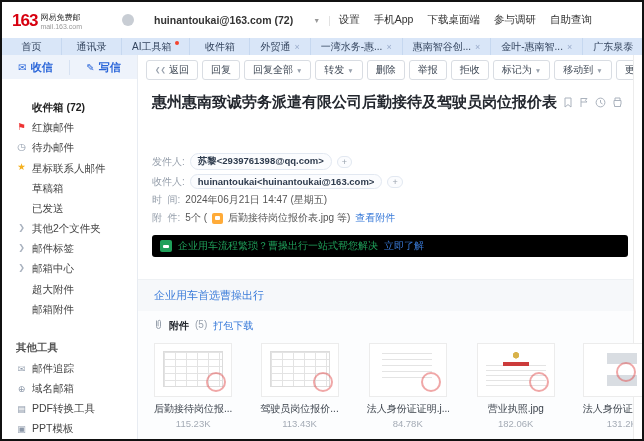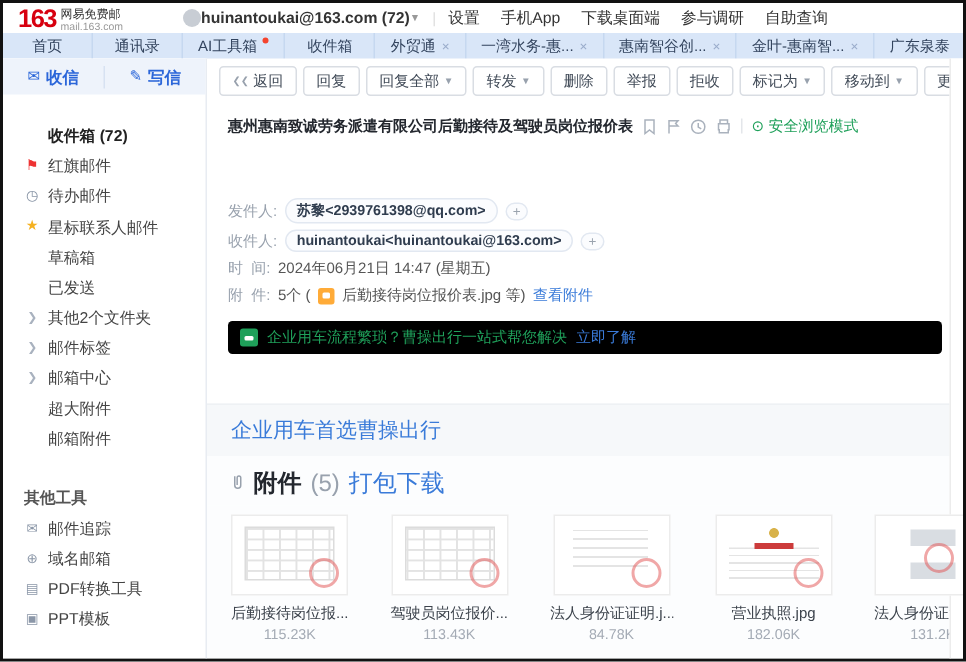--- a/index.html
+++ b/index.html
@@ -1,26 +1,26 @@
 <!DOCTYPE html>
 <html><head>
 <meta charset="utf-8">
 <style>
   * { margin:0; padding:0; box-sizing:border-box; }
   body { font-family:"Liberation Sans","DejaVu Sans",sans-serif; background:#222; }
   .screen { width:644px; height:441px; border:2px solid #111; background:#fff; overflow:hidden; display:flex; flex-direction:column; }
 
   
-  .top-header { height:20px; display:flex; align-items:center; padding:0 8px 0 10px; background:#fff; flex:0 0 auto; }
+  .top-header { height:36px; display:flex; align-items:center; padding:0 8px 0 10px; background:#fff; flex:0 0 auto; }
   .logo { display:flex; align-items:flex-end; gap:3px; margin-right:40px; }
   .logo-163 { color:#d7000f; font-size:17px; font-weight:bold; letter-spacing:-1px; line-height:1; }
   .logo-sub { display:flex; flex-direction:column; line-height:1; }
   .logo-cn { font-size:8px; color:#333; }
   .logo-domain { font-size:7px; color:#999; transform:translateY(1px); }
-  .account { display:flex; align-items:center; gap:0; font-size:10.5px; color:#333; font-weight:bold; }
+  .account { display:flex; align-items:center; gap:20px; font-size:10.5px; color:#333; font-weight:bold; }
   .avatar { width:12px; height:12px; border-radius:50%; background:#c8cdd4; display:inline-block; }
   .caret { font-size:7px; color:#999; font-weight:normal; }
   .hdr-sep { color:#ddd; margin:0 8px; font-size:10px; }
   .hdr-links { display:flex; gap:14px; font-size:10.5px; color:#333; }
   .hdr-link { cursor:pointer; white-space:nowrap; }
   .member-pill { position:relative; margin-left:12px; background:#fcead0; color:#e08a2e; border-radius:9px; font-size:9.5px; padding:2px 9px; white-space:nowrap; }
   .member-badge { position:absolute; top:-6px; right:-8px; background:#f4442e; color:#fff; font-size:7px; border-radius:6px 6px 6px 1px; padding:1px 4px; }
 
   
   .tab-bar { height:17px; background:#d9e6f8; display:flex; align-items:stretch; flex:0 0 auto; overflow:hidden; }
@@ -50,21 +50,21 @@
   .t-ic { width:11px; font-size:9px; color:#8b97a8; text-align:center; }
 
   
   .mail-pane { flex:1; display:flex; flex-direction:column; min-width:0; position:relative; }
   .scroll-gutter { position:absolute; top:0; right:0; width:9px; bottom:0; border-left:1px solid #ececec; background:#fff; }
   .toolbar { display:flex; gap:4px; padding:5px 8px; flex:0 0 auto; }
   .tb-btn { border:1px solid #d9dde3; background:#fff; border-radius:3px; font-size:10px; color:#404a57; padding:2px 8px; display:flex; align-items:center; gap:3px; cursor:pointer; white-space:nowrap; font-family:inherit; }
   .tb-btn .dd { font-size:6.5px; color:#98a1ad; }
 
   .subject-row { display:flex; align-items:center; gap:6px; padding:8px 14px 4px 14px; }
-  .subject { font-size:10px; font-weight:bold; color:#23272e; white-space:nowrap; }
+  .subject { font-size:15px; font-weight:bold; color:#23272e; white-space:nowrap; }
   .subj-icons { display:flex; align-items:center; gap:6px; color:#aab2bd; }
   .subj-icons svg { display:block; }
   .v-sep { width:1px; height:10px; background:#e3e6ea; }
   .safe-mode { display:flex; align-items:center; gap:3px; font-size:10px; color:#1fa05a; cursor:pointer; white-space:nowrap; }
 
   .meta-block { padding:2px 14px 0 14px; font-size:10px; color:#555;margin-top:35px; }
   .meta-row { display:flex; align-items:center; gap:5px; margin-bottom:4px; }
   .meta-label { color:#98a1ad; white-space:pre; }
   .pill { border:1px solid #e2e8f1; background:#fbfcfe; border-radius:9px; padding:1px 7px; color:#2f3c4e; font-weight:bold; font-size:9.5px; }
   .pill-add { border:1px solid #e2e8f1; background:#fbfcfe; border-radius:8px; color:#9aa3ae; font-size:9px; padding:0 4px; cursor:pointer; }
@@ -72,22 +72,22 @@
   .jpg-chip i { width:5px; height:4px; background:#fff; border-radius:1px; display:block; }
   .link { color:#3a7bd9; cursor:pointer; }
 
   .promo-banner { margin:6px 14px 0 14px; background:#000000; border-radius:3px; display:flex; align-items:center; gap:6px; padding:4px 8px; font-size:10px; }
   .promo-ic { width:12px; height:12px; border-radius:2px; background:#1fa05a; display:inline-flex; align-items:center; justify-content:center; flex:0 0 auto; }
   .promo-ic i { width:6px; height:3px; background:#fff; border-radius:1px; display:block; }
   .promo-text { color:#1fa05a; }
 
   .body-spacer { flex:1; background:#fff; }
 
-  .footer-promo { background:#f6f8fa; border-top:1px solid #eef1f4; padding:8px 16px; font-size:14px; flex:0 0 auto; }
-  .attach-header { display:flex; align-items:center; gap:6px; padding:8px 8px 4px 16px; font-size:16px; flex:0 0 auto; background:#fcfdfe; }
+  .footer-promo { background:#f6f8fa; border-top:1px solid #eef1f4; padding:8px 16px; font-size:11px; flex:0 0 auto; }
+  .attach-header { display:flex; gap:6px; padding:8px 8px 4px 16px; font-size:10px; flex:0 0 auto; background:#fcfdfe; }
   .attach-title { font-weight:bold; color:#23272e; }
   .attach-count { color:#98a1ad; }
   .clip-ic { color:#98a1ad; }
   .attach-strip { display:flex; gap:28px; padding:6px 16px 10px 16px; flex:0 0 auto; background:#fcfdfe; }
   .attach-card { width:82px; cursor:pointer; }
   .thumb { width:78px; height:54px; margin:0 auto; background:#fff; border:1px solid #ececec; position:relative; overflow:hidden; }
   .thumb::after { content:""; position:absolute; width:16px; height:16px; border:2px solid rgba(225,80,80,.5); border-radius:50%; right:5px; bottom:4px; }
   .thumb .art { position:absolute; inset:7px 8px 9px 8px; }
   .thumb-table .art { background-image:linear-gradient(#e3e3e3 1px,transparent 1px),linear-gradient(90deg,#e3e3e3 1px,transparent 1px); background-size:11px 7px; border:1px solid #dcdcdc; }
   .thumb-doc .art { background-image:repeating-linear-gradient(#e4e4e4 0 1px,transparent 1px 6px); inset:9px 14px 14px 12px; }

